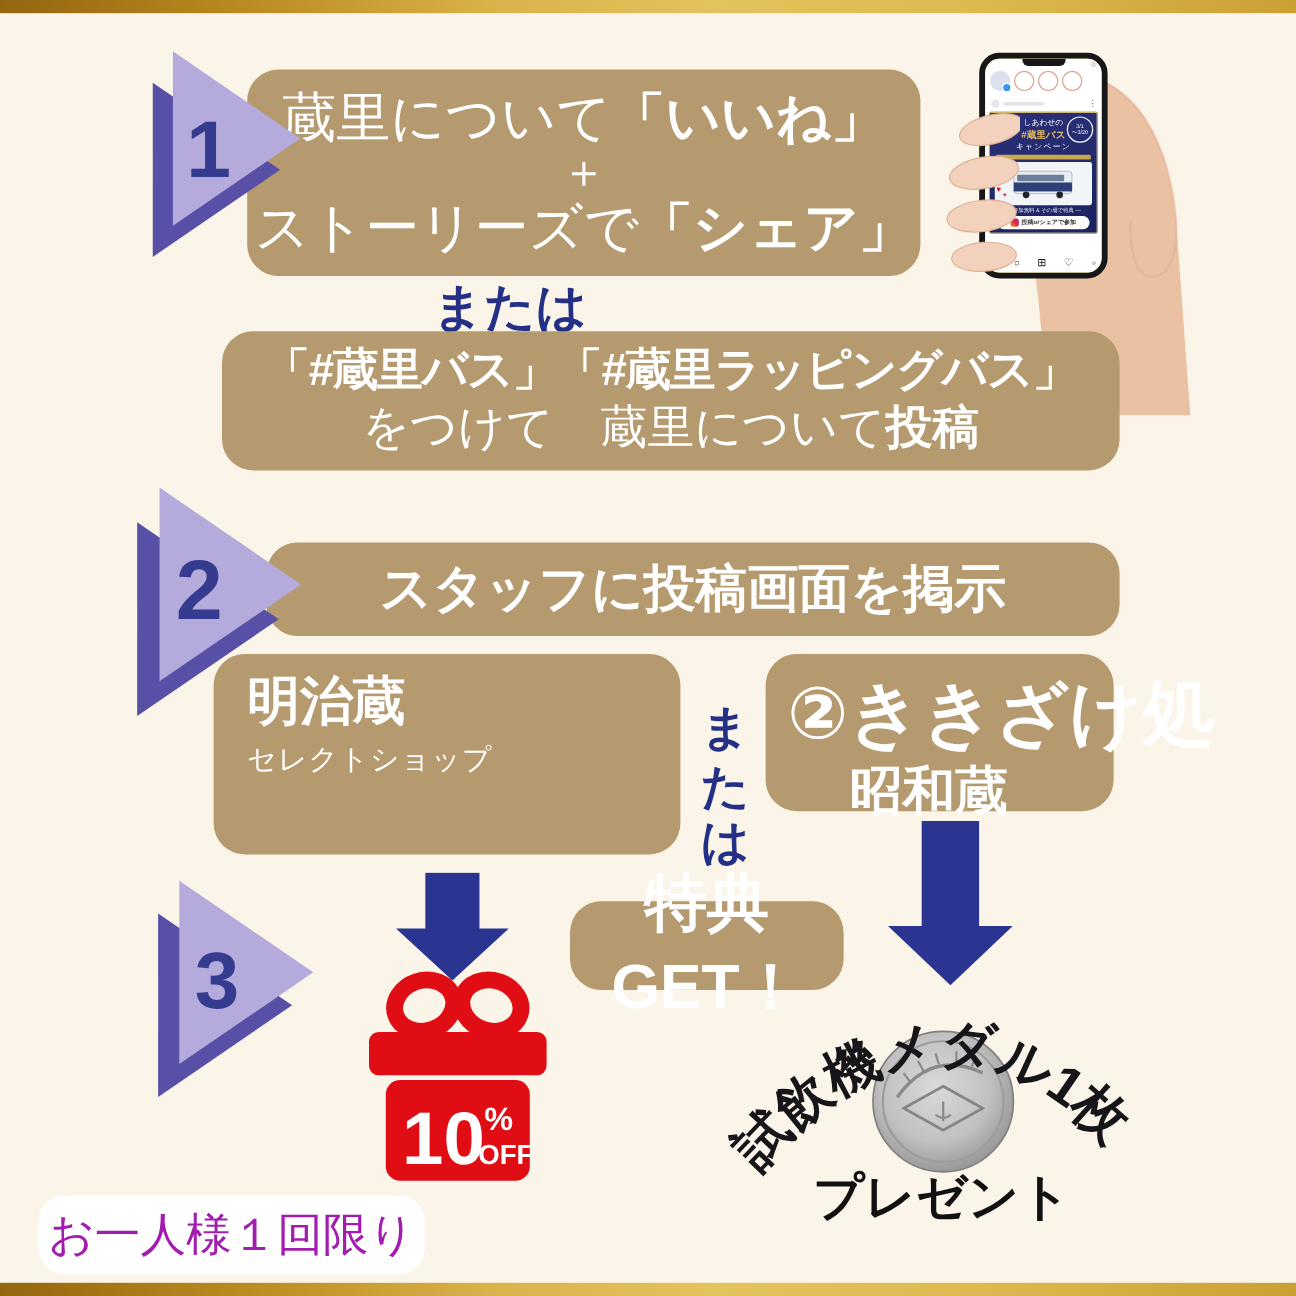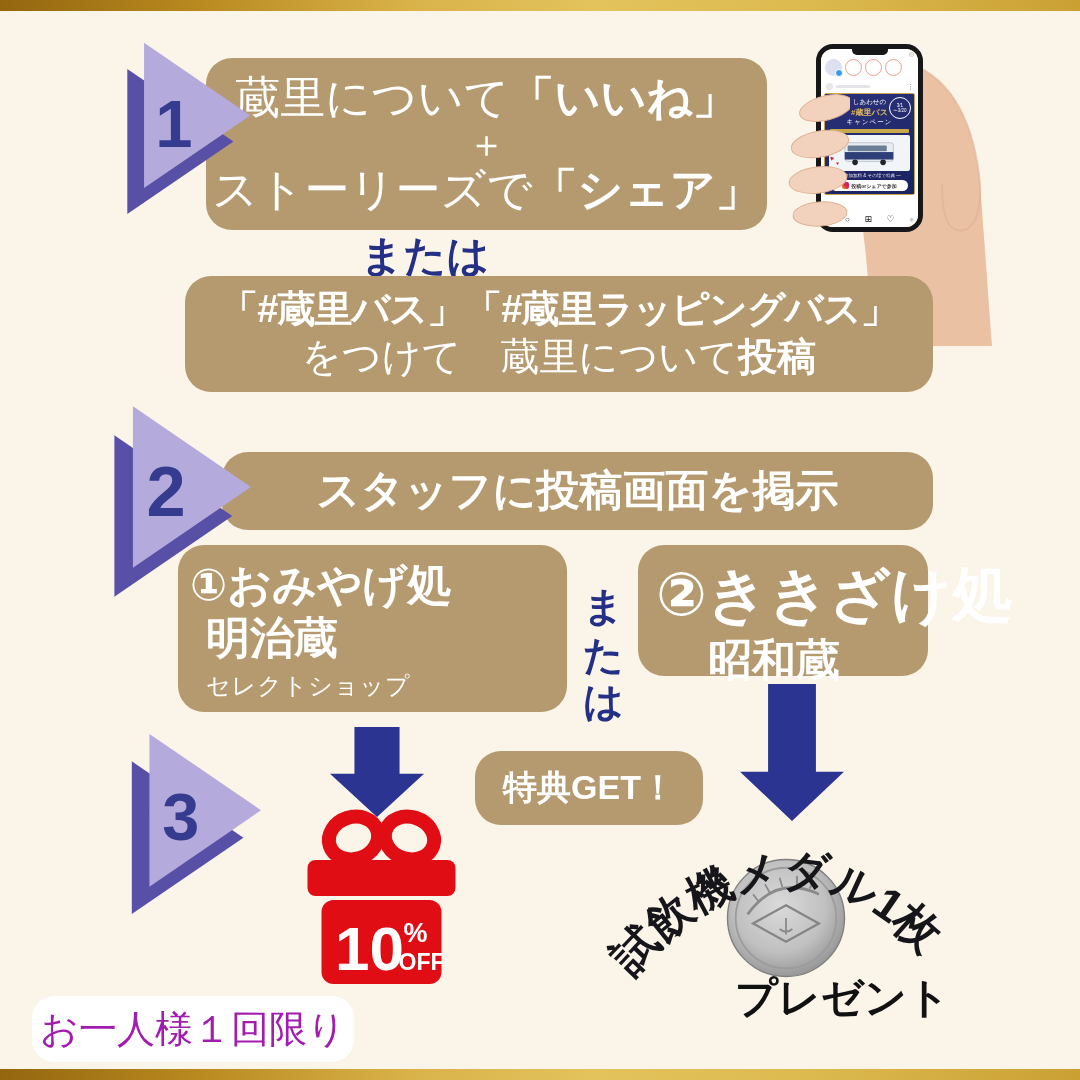--- a/index.html
+++ b/index.html
@@ -42,23 +42,23 @@
 
   .arrow{position:absolute;background:#2B3490;}
   .arrow1{left:330px;top:727px;width:94px;height:90px;
     clip-path:polygon(26% 0,74% 0,74% 52%,100% 52%,50% 100%,0 52%,26% 52%);}
   .arrow2{left:740px;top:684px;width:104px;height:137px;
     clip-path:polygon(27% 0,73% 0,73% 64%,100% 64%,50% 100%,0 64%,27% 64%);}
 
   .tri{position:absolute;overflow:visible;}
   .tri text{font-weight:700;fill:#353B8E;}
 
-  .boxGet{left:475px;top:751px;width:228px;height:74px;font-size:34px;font-weight:600;}
-
-  .present{position:absolute;left:620px;top:970px;width:330px;text-align:right;
+  .boxGet{left:475px;top:751px;width:228px;height:74px;font-size:52px;font-weight:600;}
+
+  .present{position:absolute;left:620px;top:970px;width:330px;text-align:center;
     font-size:42px;font-weight:700;color:#111111;}
   .agenote{position:absolute;left:628px;top:1018px;width:340px;text-align:center;
     font-size:31px;font-weight:500;color:#111111;}
   .limitbox{position:absolute;left:32px;top:996px;width:322px;height:66px;background:#ffffff;
     border-radius:22px;display:flex;align-items:center;justify-content:center;
     font-size:38px;color:#a21caf;font-weight:500;}
 
   
   .handback,.fingers{position:absolute;}
   .handback{left:760px;top:34px;width:250px;height:320px;}
@@ -189,21 +189,20 @@
   <div class="or1">または</div>
 
   <div class="tanbox box2 center-col">
     <div class="l1">「#蔵里バス」「#蔵里ラッピングバス」</div>
     <div class="l2"><span>をつけて　蔵里について</span><b class="strong">投稿</b></div>
   </div>
 
   <div class="tanbox boxStaff center-col">スタッフに投稿画面を掲示</div>
 
   <div class="tanbox boxLeft">
-    <div class="l1">①おみやげ処</div>
     <div class="l2">明治蔵</div>
     <div class="l3">セレクトショップ</div>
   </div>
 
   <div class="or2">または</div>
 
   <div class="tanbox boxRight">
     <div class="l1">②ききざけ処</div>
     <div class="l2">昭和蔵</div>
   </div>

